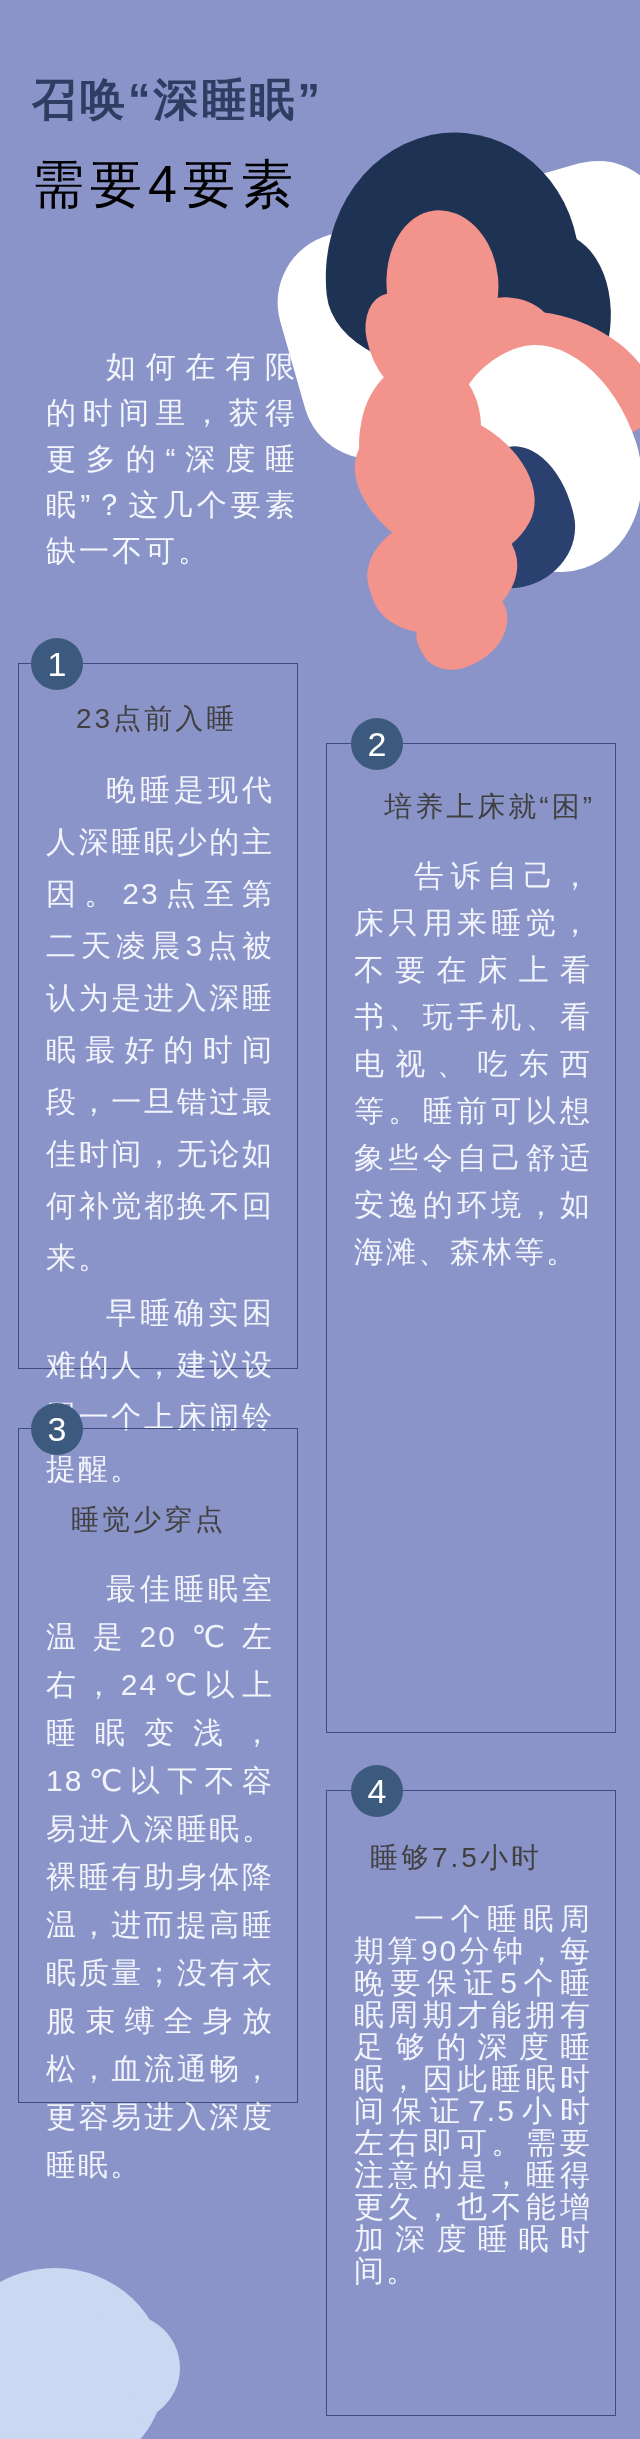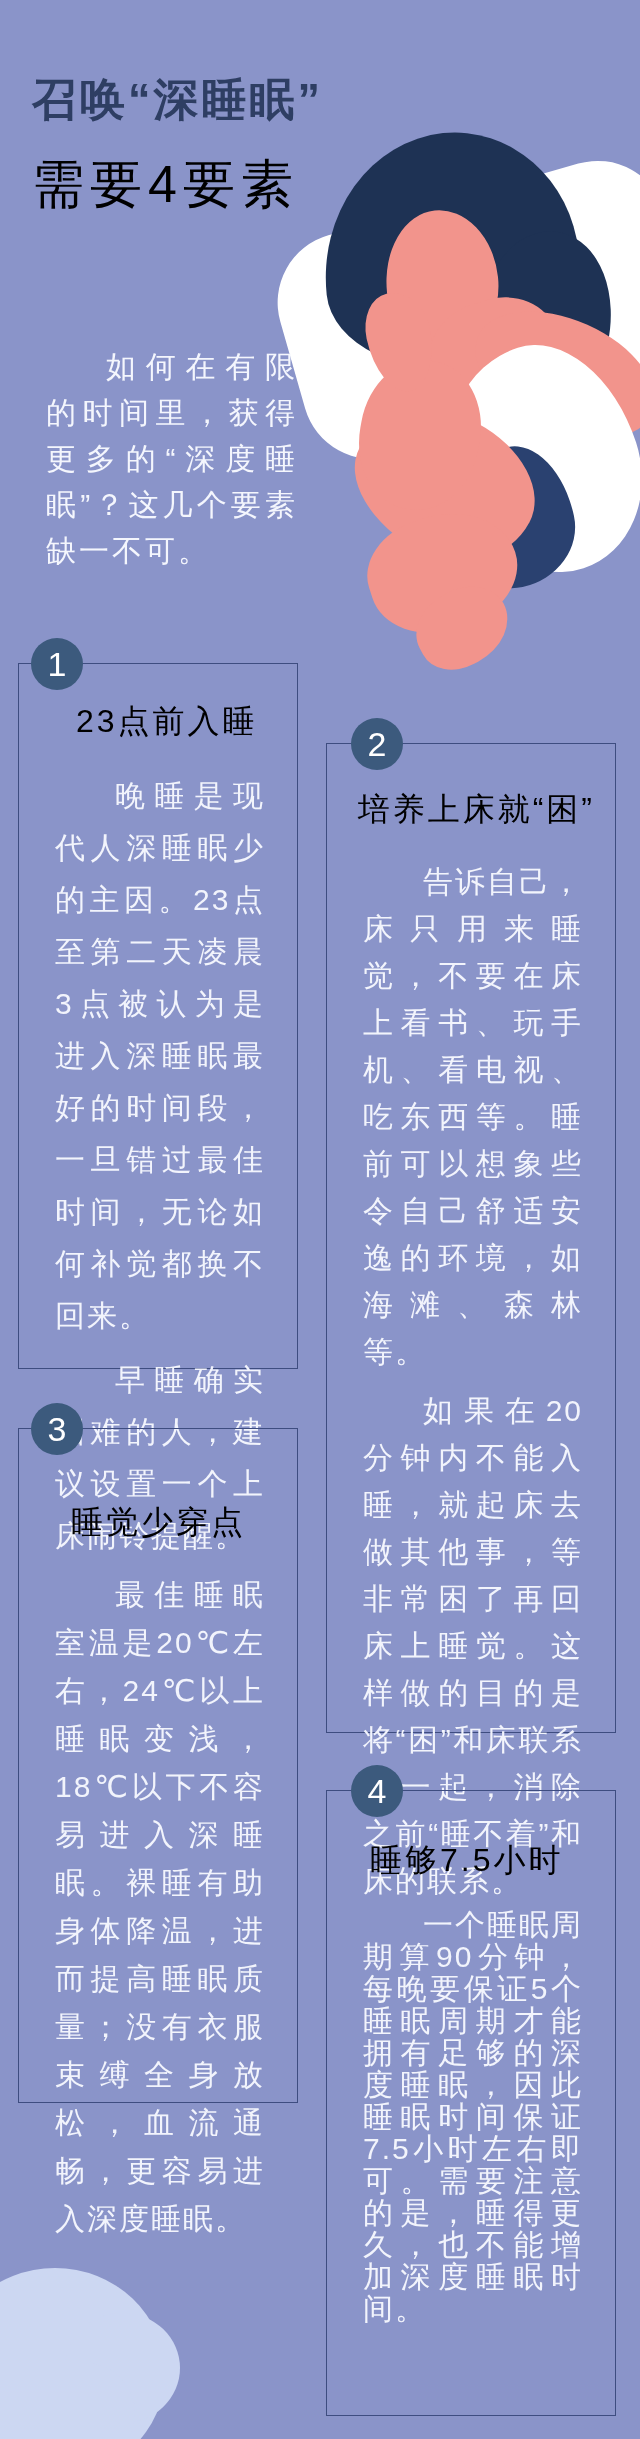--- a/index.html
+++ b/index.html
@@ -48,29 +48,29 @@
   .card-3{left:18px;top:1428px;width:280px;height:675px;}
   .card-4{left:326px;top:1790px;width:290px;height:626px;}
   .badge{
     position:absolute;width:52px;height:52px;border-radius:50%;
     background:#3c5a7d;color:#ffffff;font-size:34px;line-height:52px;
     text-align:center;top:-26px;
   }
   .card-1 .badge,.card-3 .badge{left:12px;}
   .card-2 .badge,.card-4 .badge{left:24px;}
   .card h3{
-    margin:0;font-size:32px;font-weight:normal;color:#000000;
+    margin:0;font-size:28px;font-weight:normal;color:#404040;
     letter-spacing:3px;white-space:nowrap;
   }
   .card-1 h3{margin-top:36px;margin-left:33px;}
   .card-2 h3{margin-top:44px;margin-left:-2px;text-align:right;}
   .card-3 h3{margin-top:72px;margin-left:28px;}
   .card-4 h3{margin-top:48px;margin-left:19px;}
   .card p{
-    margin:12px;font-size:30px;letter-spacing:2px;color:#f2f4fc;
+    margin:3px;font-size:30px;letter-spacing:2px;color:#f2f4fc;
     text-indent:2em;text-align:justify;
   }
   .card h3 + p{margin-top:26px;}
   .card-1 p{line-height:52px;}
   .card-2 p{line-height:47px;}
   .card-3 p{line-height:48px;}
   .card-4 p{line-height:32px;}
   
   .cloud{position:absolute;left:-55px;top:2268px;width:300px;height:200px;}
   .cloud div{position:absolute;background:#ccd7f2;border-radius:50%;}
@@ -105,21 +105,20 @@
   <div class="badge">1</div>
   <h3>23点前入睡</h3>
   <p>晚睡是现代人深睡眠少的主因。23点至第二天凌晨3点被认为是进入深睡眠最好的时间段，一旦错过最佳时间，无论如何补觉都换不回来。</p>
   <p>早睡确实困难的人，建议设置一个上床闹铃提醒。</p>
 </section>
 
 <section class="card card-2">
   <div class="badge">2</div>
   <h3>培养上床就“困”</h3>
   <p>告诉自己，床只用来睡觉，不要在床上看书、玩手机、看电视、吃东西等。睡前可以想象些令自己舒适安逸的环境，如海滩、森林等。</p>
-  <p>如果在20分钟内不能入睡，就起床去做其他事，等非常困了再回床上睡觉。这样做的目的是将“困”和床联系在一起，消除之前“睡不着”和床的联系。</p>
 </section>
 
 <section class="card card-3">
   <div class="badge">3</div>
   <h3>睡觉少穿点</h3>
   <p>最佳睡眠室温是20℃左右，24℃以上睡眠变浅，18℃以下不容易进入深睡眠。裸睡有助身体降温，进而提高睡眠质量；没有衣服束缚全身放松，血流通畅，更容易进入深度睡眠。</p>
 </section>
 
 <section class="card card-4">
   <div class="badge">4</div>

